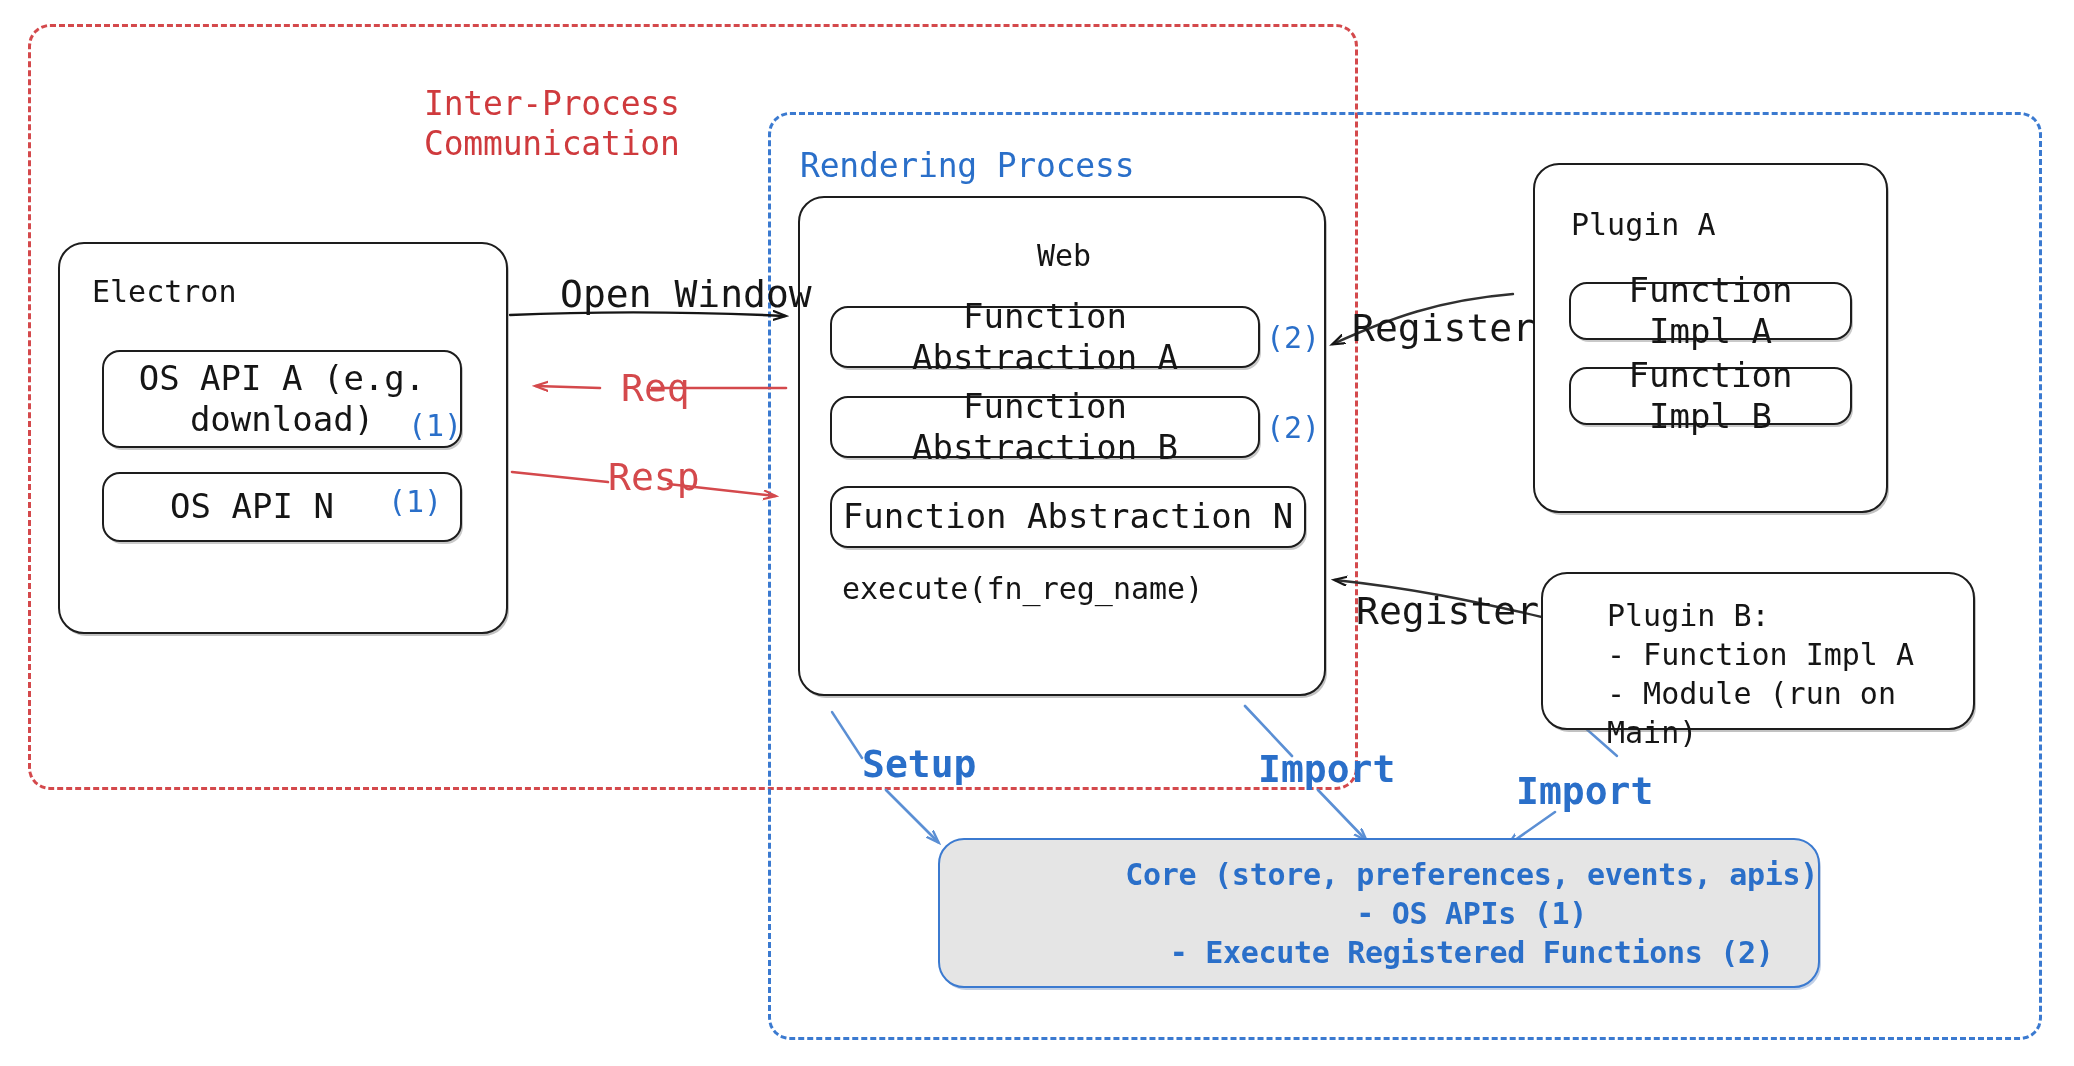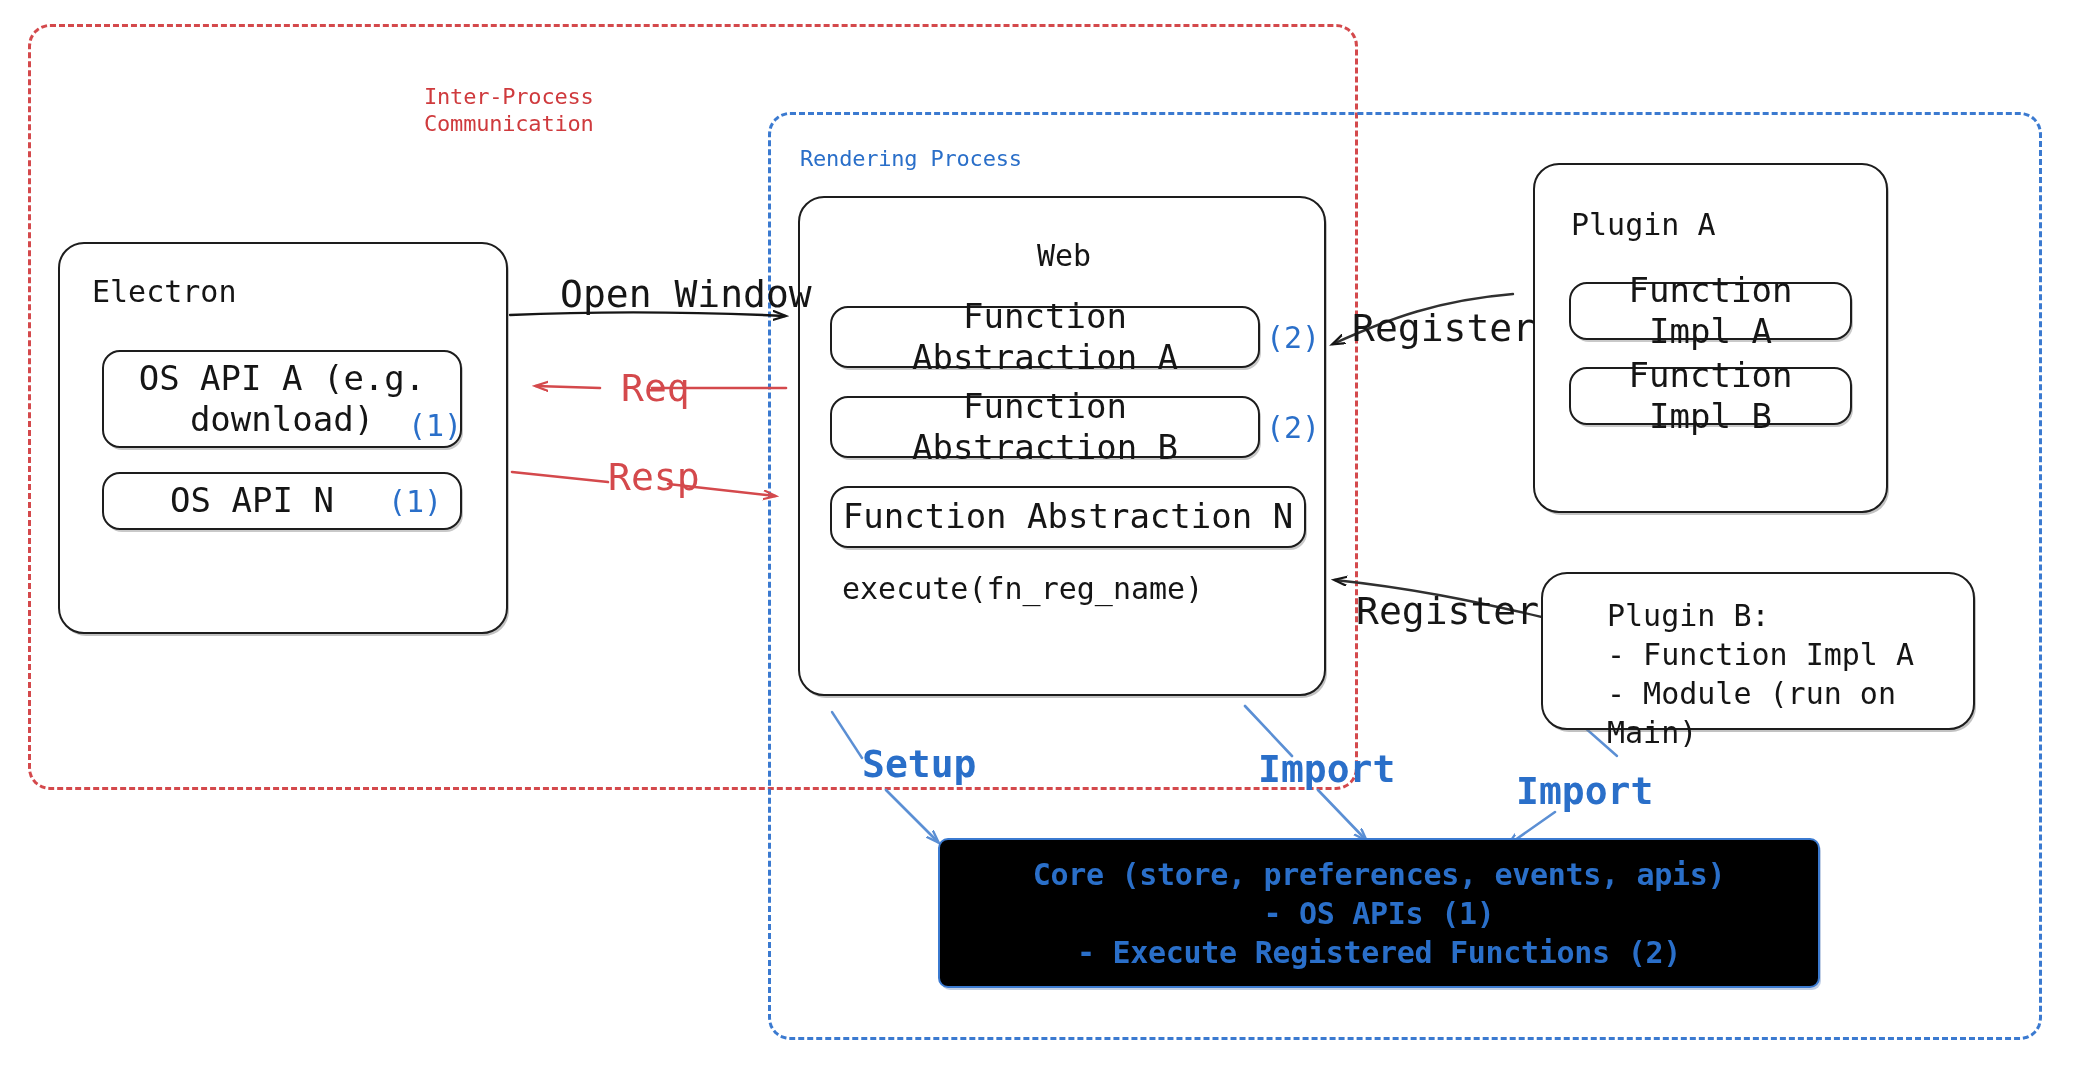--- a/index.html
+++ b/index.html
@@ -32,21 +32,21 @@
     border: 3px dashed #d4494c;
     border-radius: 22px;
     box-sizing: border-box;
   }
   .group-render {
     border: 3px dashed #3b7ad0;
     border-radius: 22px;
     box-sizing: border-box;
   }
   .group-label {
-    font-size: 22px;
+    font-size: 33px;
     line-height: 1.22;
     white-space: pre-line;
     letter-spacing: -0.2px;
   }
   .label-red { color: #cf3a3d; }
   .label-blue { color: #2a6fc9; }
 
   
   .box {
     box-sizing: border-box;
@@ -62,25 +62,25 @@
     background: #ffffff;
     display: flex;
     align-items: center;
     justify-content: center;
     text-align: center;
     box-shadow: 2px 3px 0 -1px rgba(120,120,120,.40);
   }
   .box-core {
     box-sizing: border-box;
     border: 2.6px solid #3b7ad0;
-    border-radius: 10px;
-    background: #000000;
+    border-radius: 26px;
+    background: #e5e5e5;
     display: flex;
     align-items: center;
-    justify-content: center;
+    justify-content: flex-end;
     text-align: center;
     box-shadow: 2px 3px 0 -1px rgba(120,150,200,.45);
   }
 
   .box-title {
     position: absolute;
     font-size: 30px;
     color: #151515;
     white-space: nowrap;
   }
@@ -180,21 +180,21 @@
 
   <div class="abs box" style="left:58px; top:242px; width:450px; height:392px;">
     <div class="box-title" style="left:32px; top:30px;">Electron</div>
 
     <div class="abs box-inner" style="left:42px; top:348px; width:360px; height:98px; position:absolute; left:42px; top:106px;">
       <span class="inner-text">OS API A (e.g.
 download)</span>
     </div>
     <div class="marker" style="left:348px; top:164px;">(1)</div>
 
-    <div class="abs box-inner" style="position:absolute; left:42px; top:228px; width:360px; height:58px;">
+    <div class="abs box-inner" style="position:absolute; left:42px; top:228px; width:360px; height:70px;">
       <span class="inner-text" style="padding-right:70px;">OS API N</span>
     </div>
     <div class="marker" style="left:328px; top:240px;">(1)</div>
   </div>
 
   <div class="abs box" style="left:798px; top:196px; width:528px; height:500px;">
     <div class="box-title" style="left:0; top:40px; width:528px; text-align:center;">Web</div>
 
     <div class="abs box-inner" style="position:absolute; left:30px; top:108px; width:430px; height:62px;">
       <span class="inner-text">Function Abstraction A</span>

